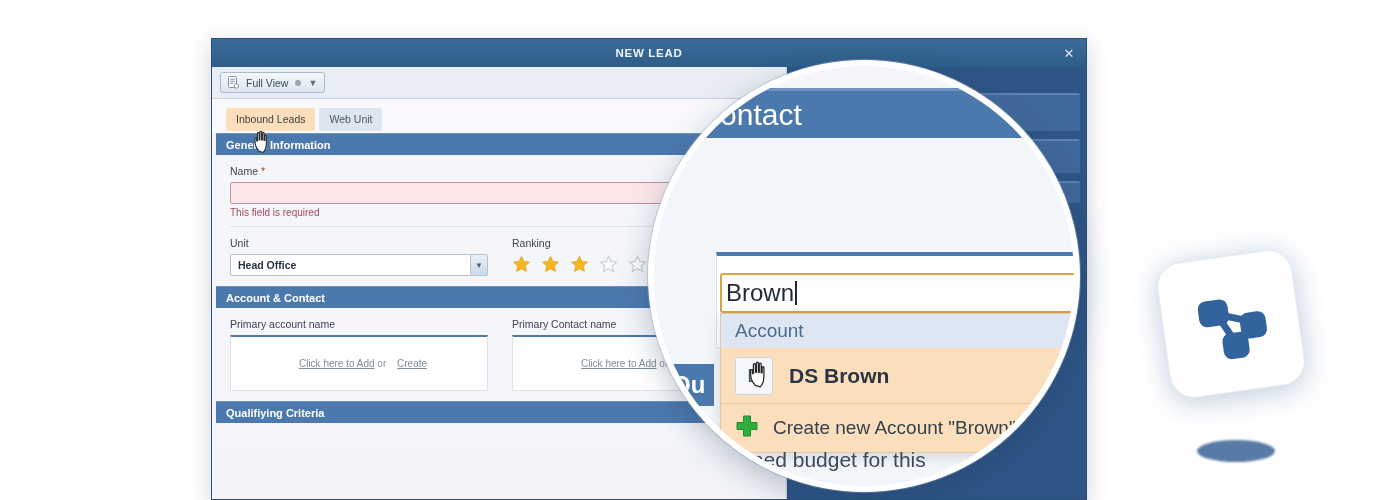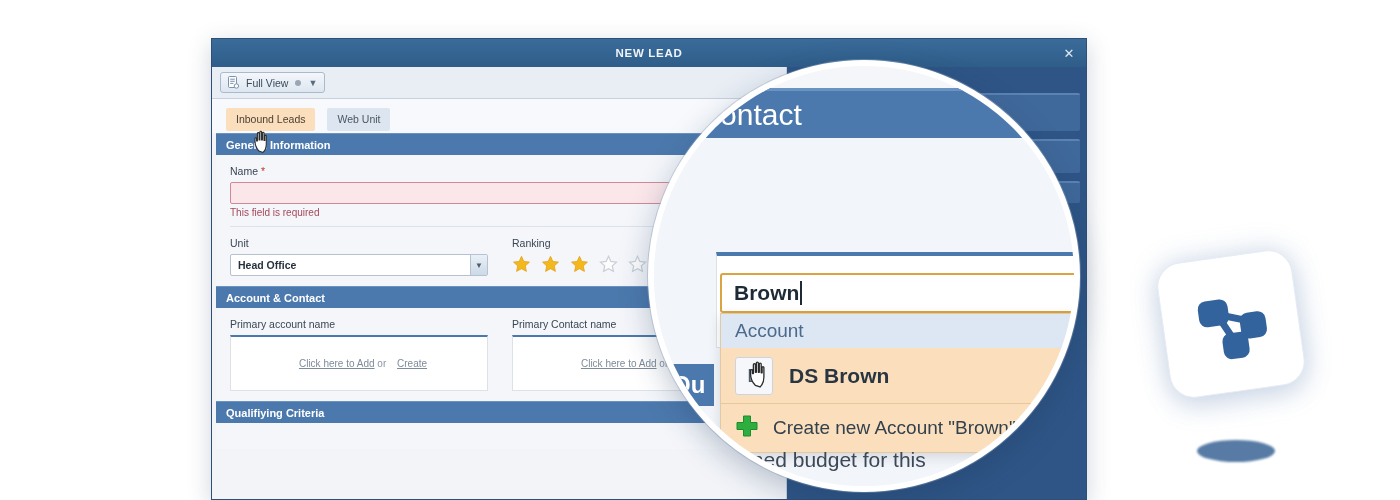--- a/index.html
+++ b/index.html
@@ -91,21 +91,21 @@
     cursor: pointer;
   }
   .view-btn .doc-ico { display:inline-block; width: 11px; height: 13px; position: relative; }
   .view-btn .doc-ico svg { display: block; }
   .dot-grey { width: 6px; height: 6px; border-radius: 50%; background: #9aa6b3; display:inline-block; }
   .chev { font-size: 9px; color: #5a6b7d; }
 
   
   .tabrow {
     height: 34px; display: flex; align-items: center;
-    gap: 12px; padding: 6px 14px 0 14px;
+    gap: 4px; padding: 6px 14px 0 14px;
     background: #f7f9fc;
   }
   .tab {
     padding: 5px 10px 6px 10px;
     font-size: 10.5px; color: #46525f;
     border-radius: 2px; cursor: pointer;
   }
   .tab.active { background: #fbdfbc; color: #4a4036; }
   .tab.idle { background: #dde6f0; color: #4a5564; }
 
@@ -223,22 +223,22 @@
     border: 1px solid #dde2e9;
     border-top: 4px solid #4c79ad;
   }
   .z-input {
     position: absolute; left: 66px; top: 207px;
     width: 392px; height: 40px;
     background: #ffffff;
     border: 2px solid #d9a441;
     border-radius: 3px;
     display: flex; align-items: center;
-    padding-left: 12px;
-    font-size: 21px; font-weight: bold; color: #1e2a36;
+    padding-left: 4px;
+    font-size: 24px; font-weight: normal; color: #1e2a36;
   }
   .caret-bar {
     display: inline-block; width: 2px; height: 24px;
     background: #1e2a36; margin-left: 1px;
   }
   .z-menu {
     position: absolute; left: 66px; top: 247px;
     width: 392px;
     background: #ffffff;
     border: 1px solid #e0c9a4;

